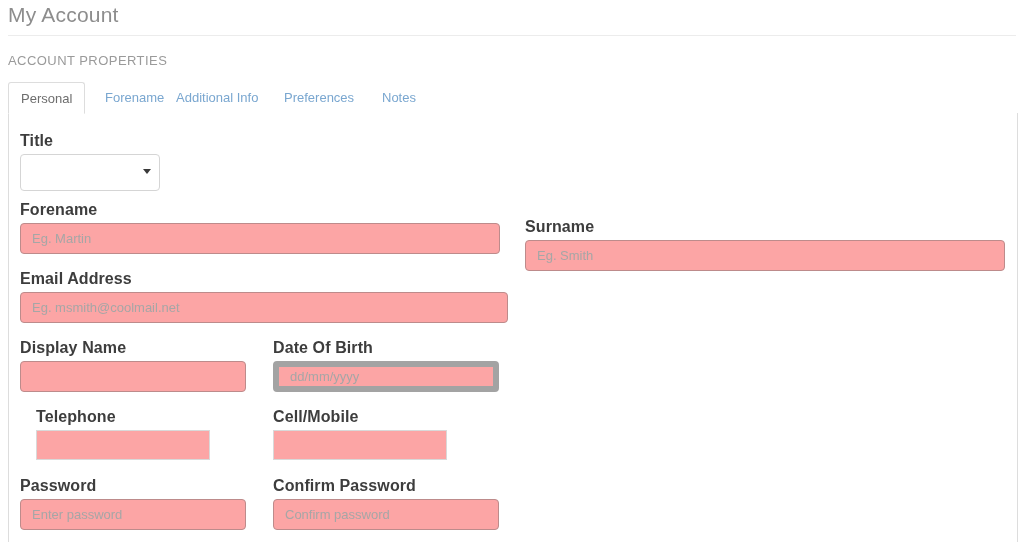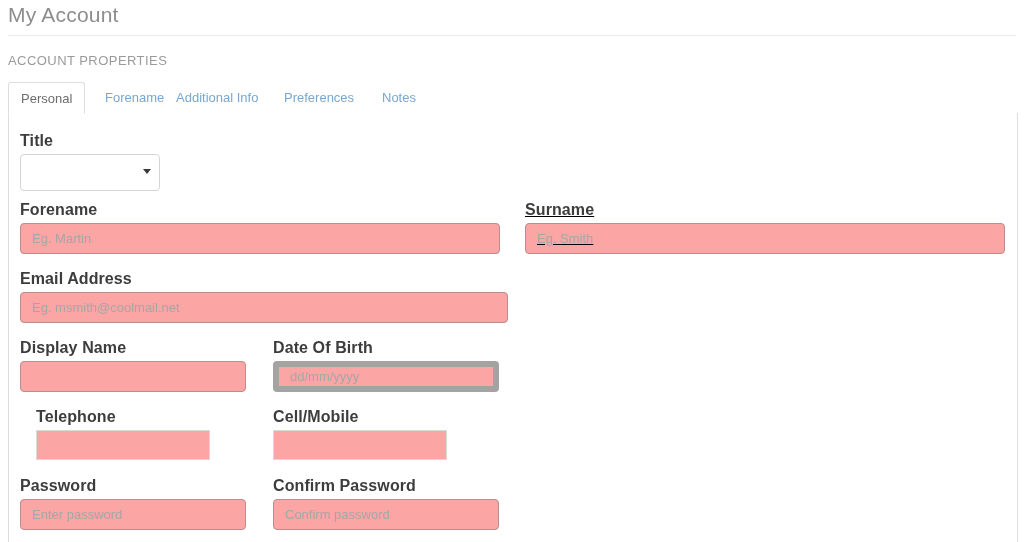--- a/index.html
+++ b/index.html
@@ -238,21 +238,21 @@
         <div class="select-box"></div>
         <span class="select-caret"></span>
       </div>
     </div>
 
     <div class="field" style="left:11px; top:89px; width:480px;">
       <label class="field-label">Forename</label>
       <input class="ctl round invalid" style="width: 480px;" type="text" placeholder="Eg. Martin">
     </div>
 
-    <div class="field" style="left:516px; top:89px; width:480px;text-decoration:underline;">
+    <div class="field" style="left:516px; top:106px; width:480px;">
       <label class="field-label">Surname</label>
       <input class="ctl round invalid" style="width: 480px;" type="text" placeholder="Eg. Smith">
     </div>
 
     <div class="field" style="left:11px; top:158px; width:480px;">
       <label class="field-label">Email Address</label>
       <input class="ctl round invalid" style="width: 488px;" type="text" placeholder="Eg. msmith@coolmail.net">
     </div>
 
     <div class="field" style="left:11px; top:227px; width:226px;">

